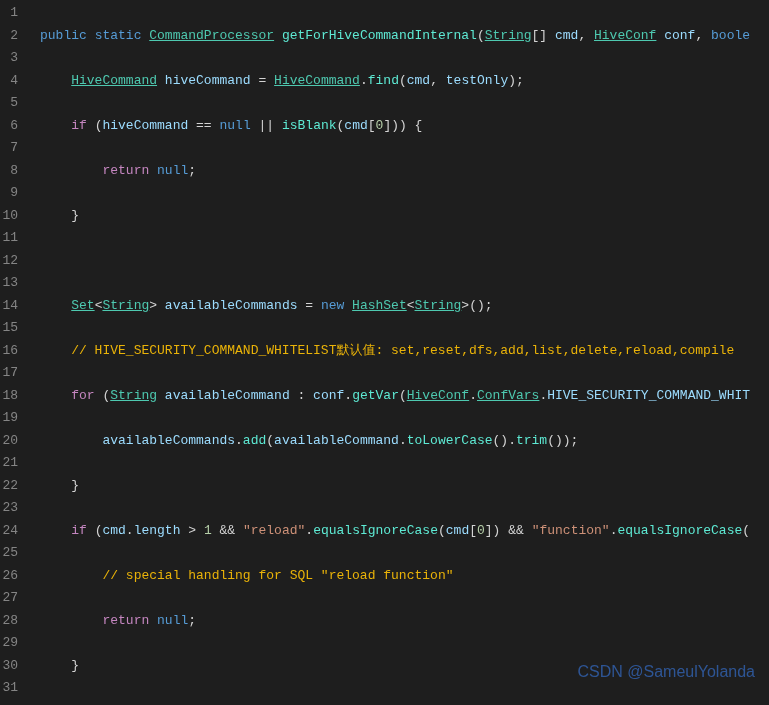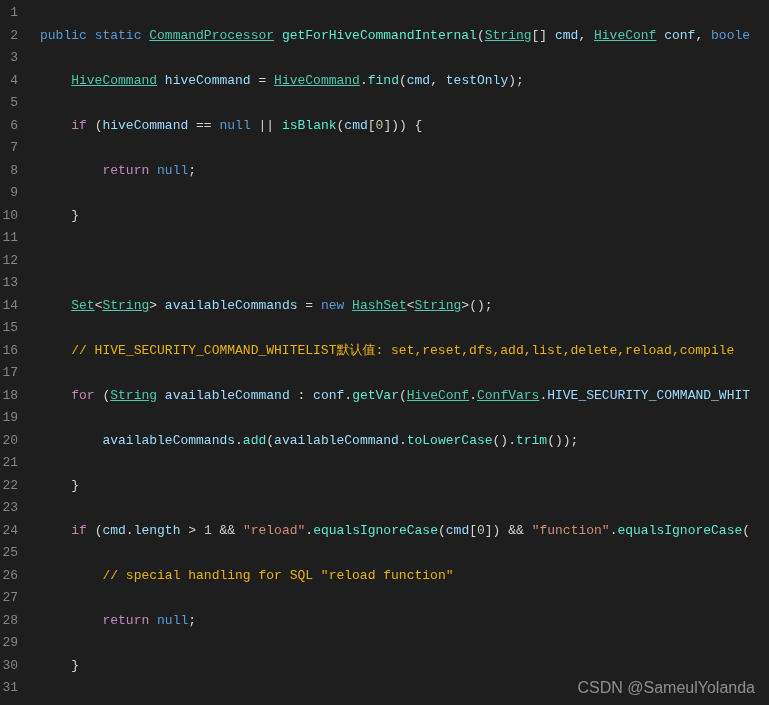--- a/index.html
+++ b/index.html
@@ -34,23 +34,23 @@
   .kw { color: #c586c0; text-align: center; }
   .mod { color: #569cd6; margin-top: 23px; }
   .type { color: #4ec9b0; text-decoration: underline; }
   .fn { color: #5eead4; }
   .var { color: #9cdcfe; }
   .str { color: #ce9178; }
   .num { color: #b5cea8; }
   .cmt { color: #eab308; }
   .watermark {
     position: absolute;
-    bottom: 6px;
+    bottom: 22px;
     right: 14px;
-    color: #e5e5e5;
+    color: #3b82f6;
     opacity: 0.55;
     font-family: Arial, sans-serif;
     font-size: 16px;
     pointer-events: none;
   }
 </style>
 </head>
 <body>
 
 <div class="editor">

